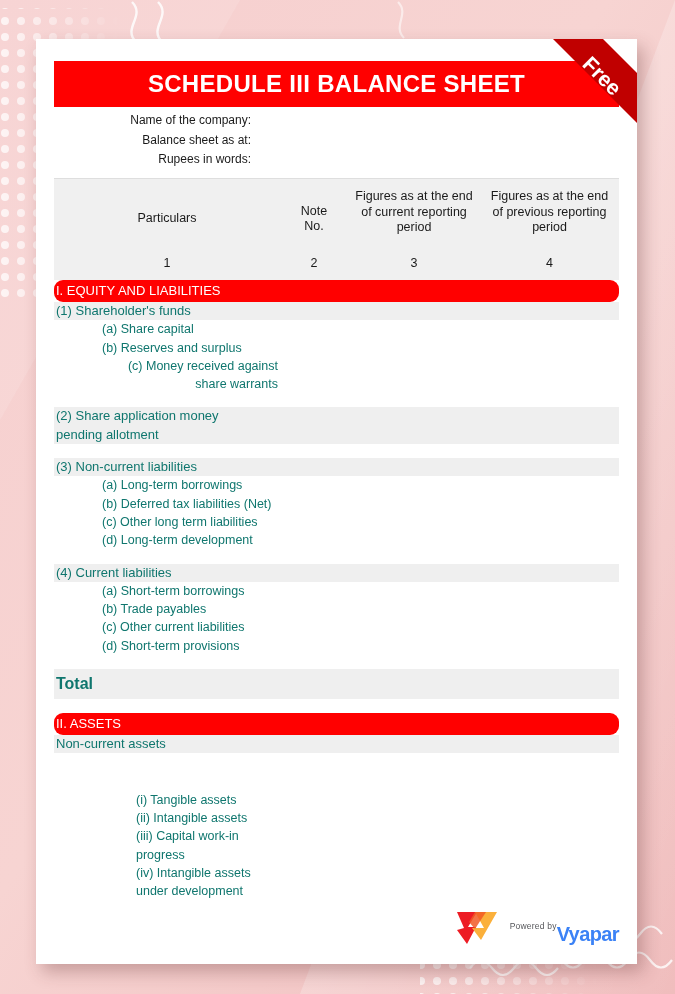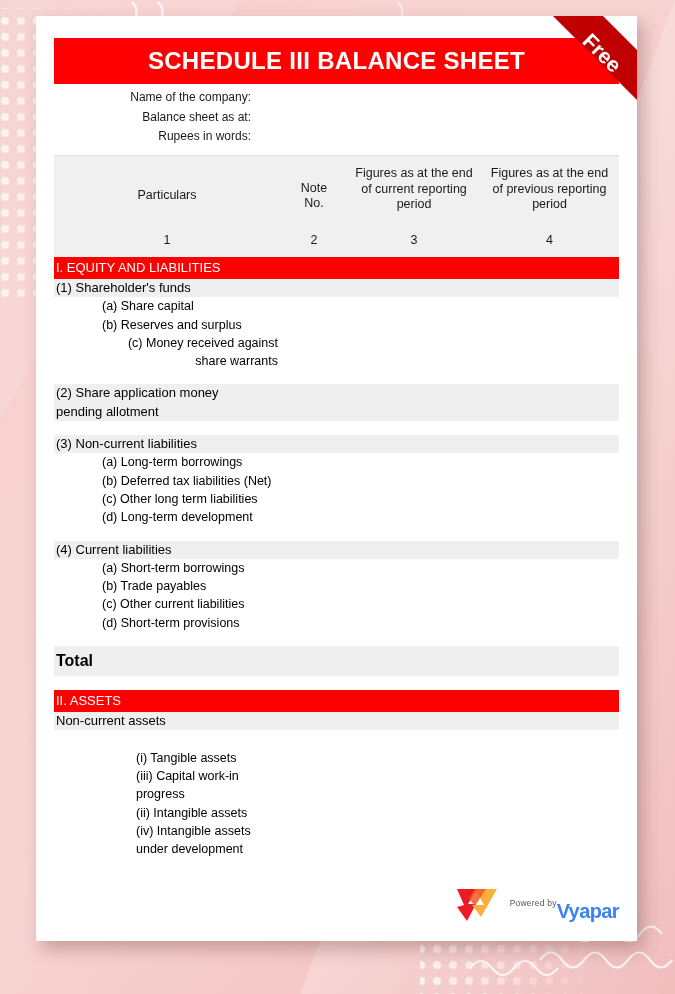--- a/index.html
+++ b/index.html
@@ -11,21 +11,21 @@
     overflow:hidden;
   }
 
   
   #bg { position:absolute; inset:0; z-index:0; }
   #bg svg { display:block; width:675px; height:994px; }
 
   
   #sheet {
     position:absolute;
-    left:36px; top:16px;
+    left:36px; top:39px;
     width:601px; height:925px;
     background:#ffffff;
     box-shadow:6px 8px 16px rgba(90,40,40,.30);
     z-index:2;
     overflow:hidden;
   }
 
   
   #ribbon {
     position:absolute; right:0; top:0;
@@ -74,29 +74,29 @@
   .c-cur  { width:132px; }
   .c-prev { width:139px; }
 
   .thead .c-part .th-txt { display:flex; align-items:center; justify-content:center; height:60px; }
   .thead .c-note .th-txt { display:flex; align-items:center; justify-content:center; height:60px; }
 
   .row { display:flex; width:565px; align-items:flex-start; }
   .row .lbl {
     width:226px;
     font-size:12.5px;
-    color:#000000;
+    color:#0f766e;
     line-height:18.3px;
     padding:0 2px;
     white-space:pre-line;
   }
   .row .val { font-size:12.5px; color:#1a1a1a; line-height:18.3px; }
 
   
-  .r-section { background:#FF0000; height:22px; align-items:center; }
+  .r-section { background:#FF0000; height:22px; align-items:center;border-radius:9px; }
   .r-section .lbl { color:#ffffff; font-size:13px; padding-left:2px; }
 
   .r-group { background:#efefef; align-items:center; }
   .r-group .lbl { font-size:13px; padding-left:2px; }
 
   .r-item { background:#ffffff; }
   .r-item .lbl { padding-left:0; }
 
   .r-total { background:#efefef; height:30px; align-items:center; }
   .r-total .lbl { font-size:16px; font-weight:bold; padding-left:2px; }
@@ -367,34 +367,34 @@
           <div class="val num-col">&nbsp;</div>
           <div class="val cur-col">&nbsp;</div>
           <div class="val prev-col">&nbsp;</div>
         </div>
         <div class="row r-item">
           <div class="val num-col">&nbsp;</div>
           <div class="val cur-col">&nbsp;</div>
           <div class="val prev-col">&nbsp;</div>
         </div>
         <div class="row r-item">
-          <div class="lbl" style="padding-left: 82px;">(i) Tangible assets</div>
+          <div class="lbl" style="padding-left: 82px; margin-top: 19px;">(i) Tangible assets</div>
+          <div class="val num-col">&nbsp;</div>
+          <div class="val cur-col">&nbsp;</div>
+          <div class="val prev-col">&nbsp;</div>
+        </div>
+        <div class="row r-item">
+          <div class="lbl" style="padding-left: 82px;">(ii) Intangible assets</div>
           <div class="val num-col">&nbsp;</div>
           <div class="val cur-col">&nbsp;</div>
           <div class="val prev-col">&nbsp;</div>
         </div>
         <div class="row r-item">
           <div class="lbl" style="padding-left: 82px;">(iii) Capital work-in
        progress</div>
-          <div class="val num-col">&nbsp;</div>
-          <div class="val cur-col">&nbsp;</div>
-          <div class="val prev-col">&nbsp;</div>
-        </div>
-        <div class="row r-item">
-          <div class="lbl" style="padding-left: 82px;">(ii) Intangible assets</div>
           <div class="val num-col">&nbsp;</div>
           <div class="val cur-col">&nbsp;</div>
           <div class="val prev-col">&nbsp;</div>
         </div>
         <div class="row r-item">
           <div class="lbl" style="padding-left: 82px;">(iv) Intangible assets
        under development</div>
           <div class="val num-col">&nbsp;</div>
           <div class="val cur-col">&nbsp;</div>
           <div class="val prev-col">&nbsp;</div>

